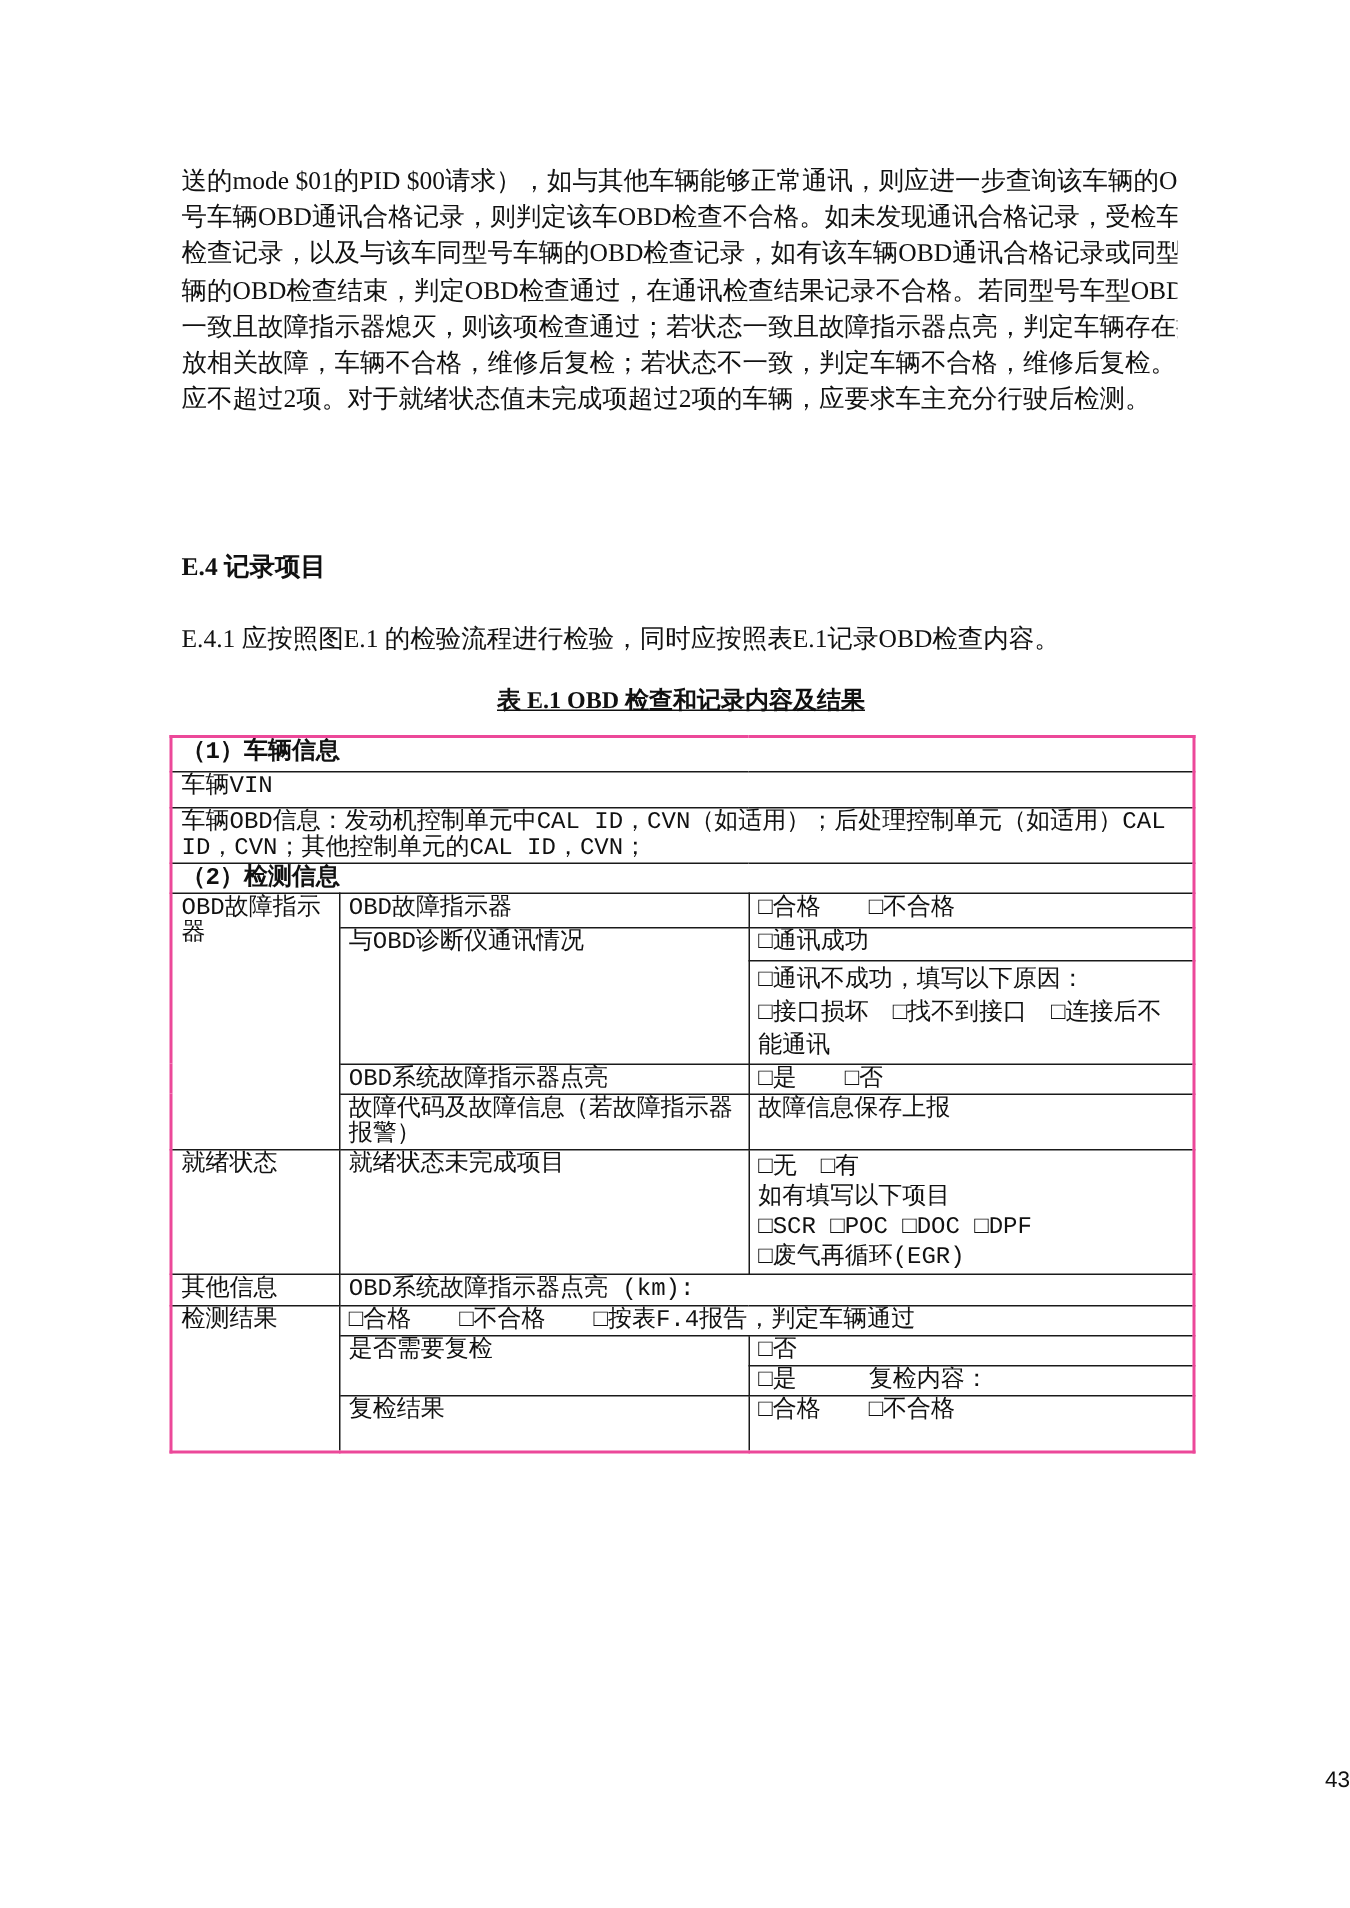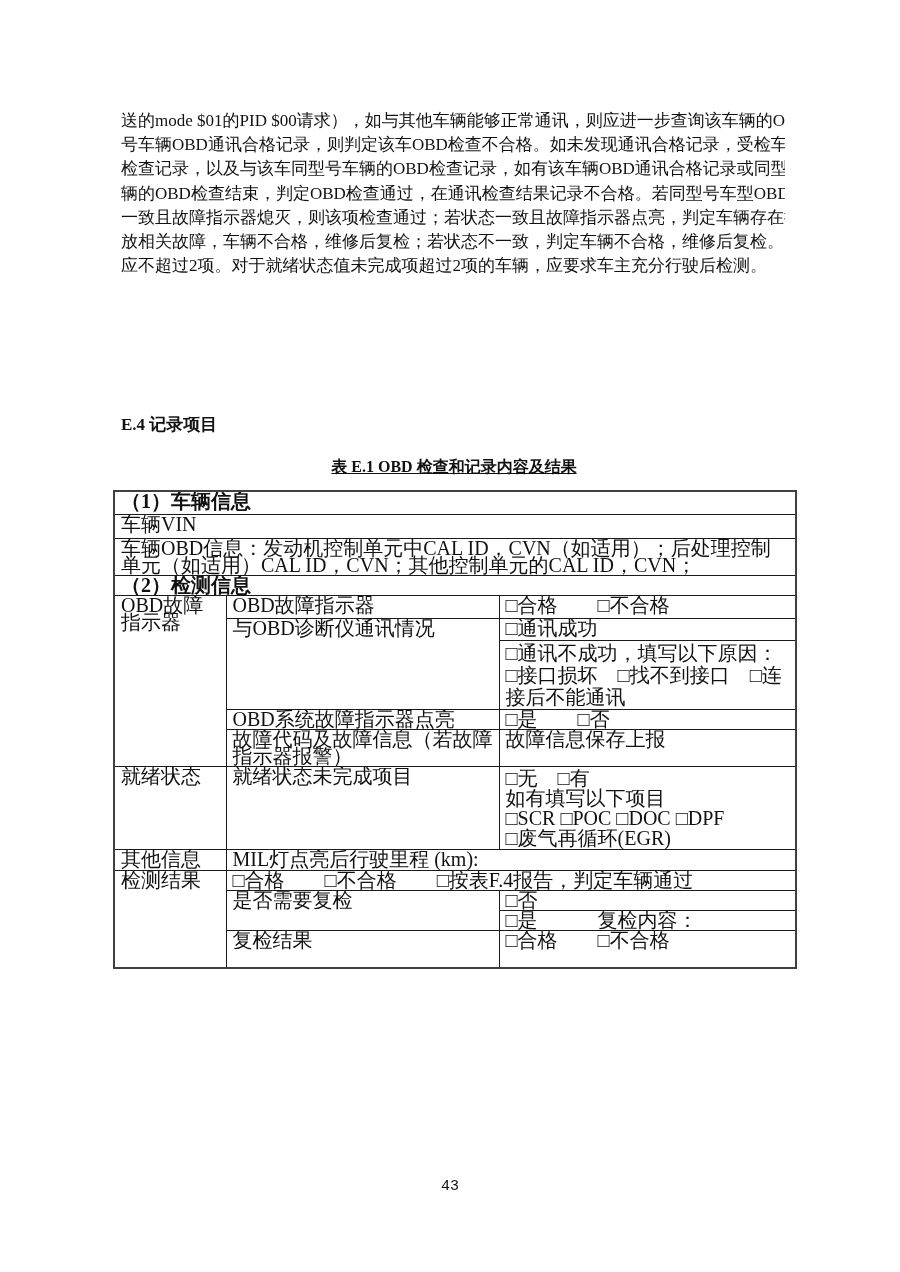--- a/index.html
+++ b/index.html
@@ -20,71 +20,72 @@
   .ln {
     line-height:24.2px;
     white-space:nowrap;
     overflow:hidden;
   }
   .ln.j { text-align:justify; text-align-last:justify; }
   .heading-e4 {
     position:absolute; left:121px; top:366px;
     font-size:17px; font-weight:bold;
     white-space:nowrap;
-    margin-top:47px;
   }
   .p-e41 {
     position:absolute; left:121px; top:414px;
     font-size:17px; white-space:nowrap;
   }
   .tbl-title {
     position:absolute; left:113px; top:457px; width:682px;
     text-align:center; font-size:16px; font-weight:bold;text-decoration:underline;
   }
   
   table.obd {
     position:absolute; left:113px; top:490px;
     width:682px;
     border-collapse:collapse; table-layout:fixed;
-    font-size:20px;
-    border:2px solid #404040;
+    font-size:16px;
+    border:2px solid #ec4899;
+    font-family:Liberation Mono, monospace;
   }
   table.obd td {
     border:1px solid #1a1a1a;
     padding:1px 6px;
     vertical-align:top;
     line-height:17px;
     overflow:hidden;
   }
   td.sec { font-weight:bold; padding-left:9px; }
   .cl  { line-height:20px; }   
   .cl2 { line-height:22px; }   
   .pagenum {
     position:absolute; left:0; top:1178px; width:100%;
-    text-align:center; font-size:15px;
-    font-family:Liberation Mono, monospace;
+    text-align:right; font-size:15px;
+    font-family:Liberation Sans, sans-serif;
   }
 </style>
 </head>
 <body>
 
 <div class="page">
 
   <div class="bodytext">
     <div class="ln j">送的mode $01的PID $00请求），如与其他车辆能够正常通讯，则应进一步查询该车辆的OBD</div>
     <div class="ln j">号车辆OBD通讯合格记录，则判定该车OBD检查不合格。如未发现通讯合格记录，受检车</div>
     <div class="ln j">检查记录，以及与该车同型号车辆的OBD检查记录，如有该车辆OBD通讯合格记录或同型</div>
     <div class="ln j">辆的OBD检查结束，判定OBD检查通过，在通讯检查结果记录不合格。若同型号车型OBD</div>
     <div class="ln j">一致且故障指示器熄灭，则该项检查通过；若状态一致且故障指示器点亮，判定车辆存在排</div>
     <div class="ln">放相关故障，车辆不合格，维修后复检；若状态不一致，判定车辆不合格，维修后复检。</div>
     <div class="ln">应不超过2项。对于就绪状态值未完成项超过2项的车辆，应要求车主充分行驶后检测。</div>
   </div>
 
   <div class="heading-e4">E.4 记录项目</div>
 
+  <div class="p-e41">E.4.1  应按照图E.1 的检验流程进行检验，同时应按照表E.1记录OBD检查内容。</div>
 
   <div class="tbl-title">表 E.1 OBD  检查和记录内容及结果</div>
 
   <table class="obd">
     <colgroup>
       <col style="width:112px">
       <col style="width:273px">
       <col style="width:297px">
     </colgroup>
     <tbody>
@@ -128,21 +129,21 @@
         <td>就绪状态未完成项目</td>
         <td>
           <div class="cl">□无　□有</div>
           <div class="cl">如有填写以下项目</div>
           <div class="cl">□SCR □POC □DOC □DPF</div>
           <div class="cl">□废气再循环(EGR)</div>
         </td>
       </tr>
       <tr style="height:21px">
         <td>其他信息</td>
-        <td colspan="2">MIL灯点亮后行驶里程 (km):</td>
+        <td colspan="2">OBD系统故障指示器点亮 (km):</td>
       </tr>
       <tr style="height:19px">
         <td rowspan="4">检测结果</td>
         <td colspan="2">□合格　　□不合格　　□按表F.4报告，判定车辆通过</td>
       </tr>
       <tr style="height:19px">
         <td rowspan="2">是否需要复检</td>
         <td>□否</td>
       </tr>
       <tr style="height:19px">

